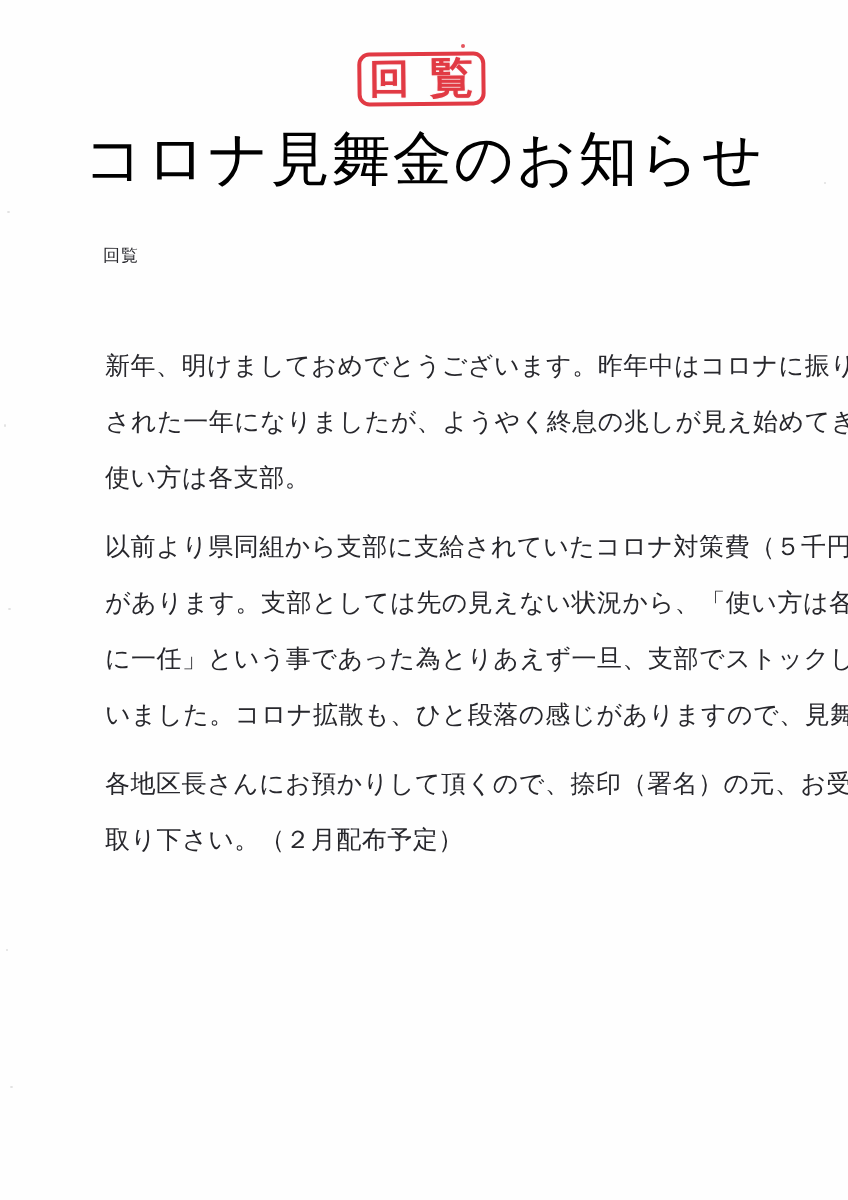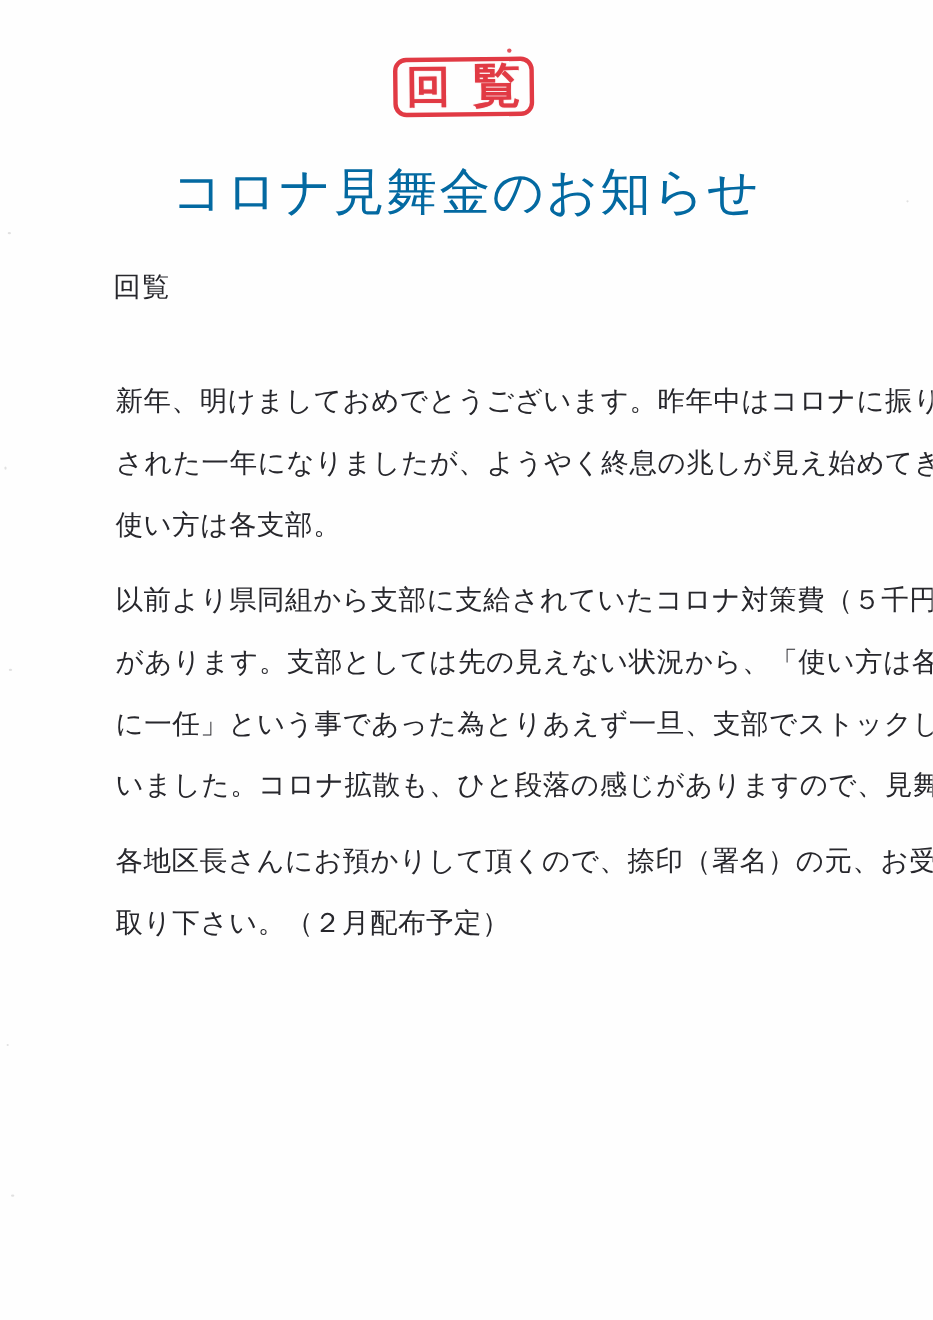--- a/index.html
+++ b/index.html
@@ -44,40 +44,40 @@
     top: 44px;
     left: 461px;
     width: 4px;
     height: 4px;
     background: #e4555e;
     border-radius: 50%;
   }
   
   .doc-title {
     position: absolute;
-    top: 144px;
+    top: 120px;
     left: 0;
     width: 100%;
     text-align: center;
-    font-size: 46px;
+    font-size: 59px;
     font-weight: 400;
     letter-spacing: 2px;
     margin: 0;
-    color: #0369a1;
+    color: #000000;
   }
   
   .meta-row {
     position: absolute;
     top: 244px;
     left: 103px;
     right: 100px;
     display: flex;
     justify-content: space-between;
     align-items: baseline;
-    font-size: 25px;
+    font-size: 17px;
     letter-spacing: 1px;
   }
   
   .body-text {
     position: absolute;
     top: 338px;
     left: 105px;
     right: 95px;
     font-size: 25px;
     letter-spacing: 0.5px;

